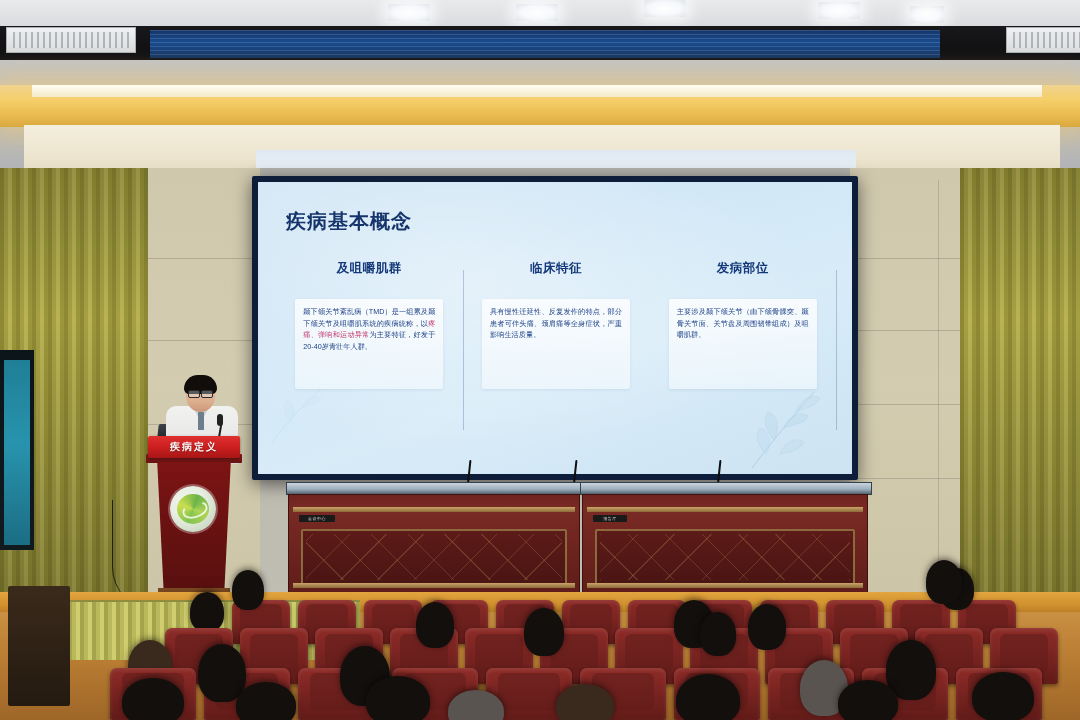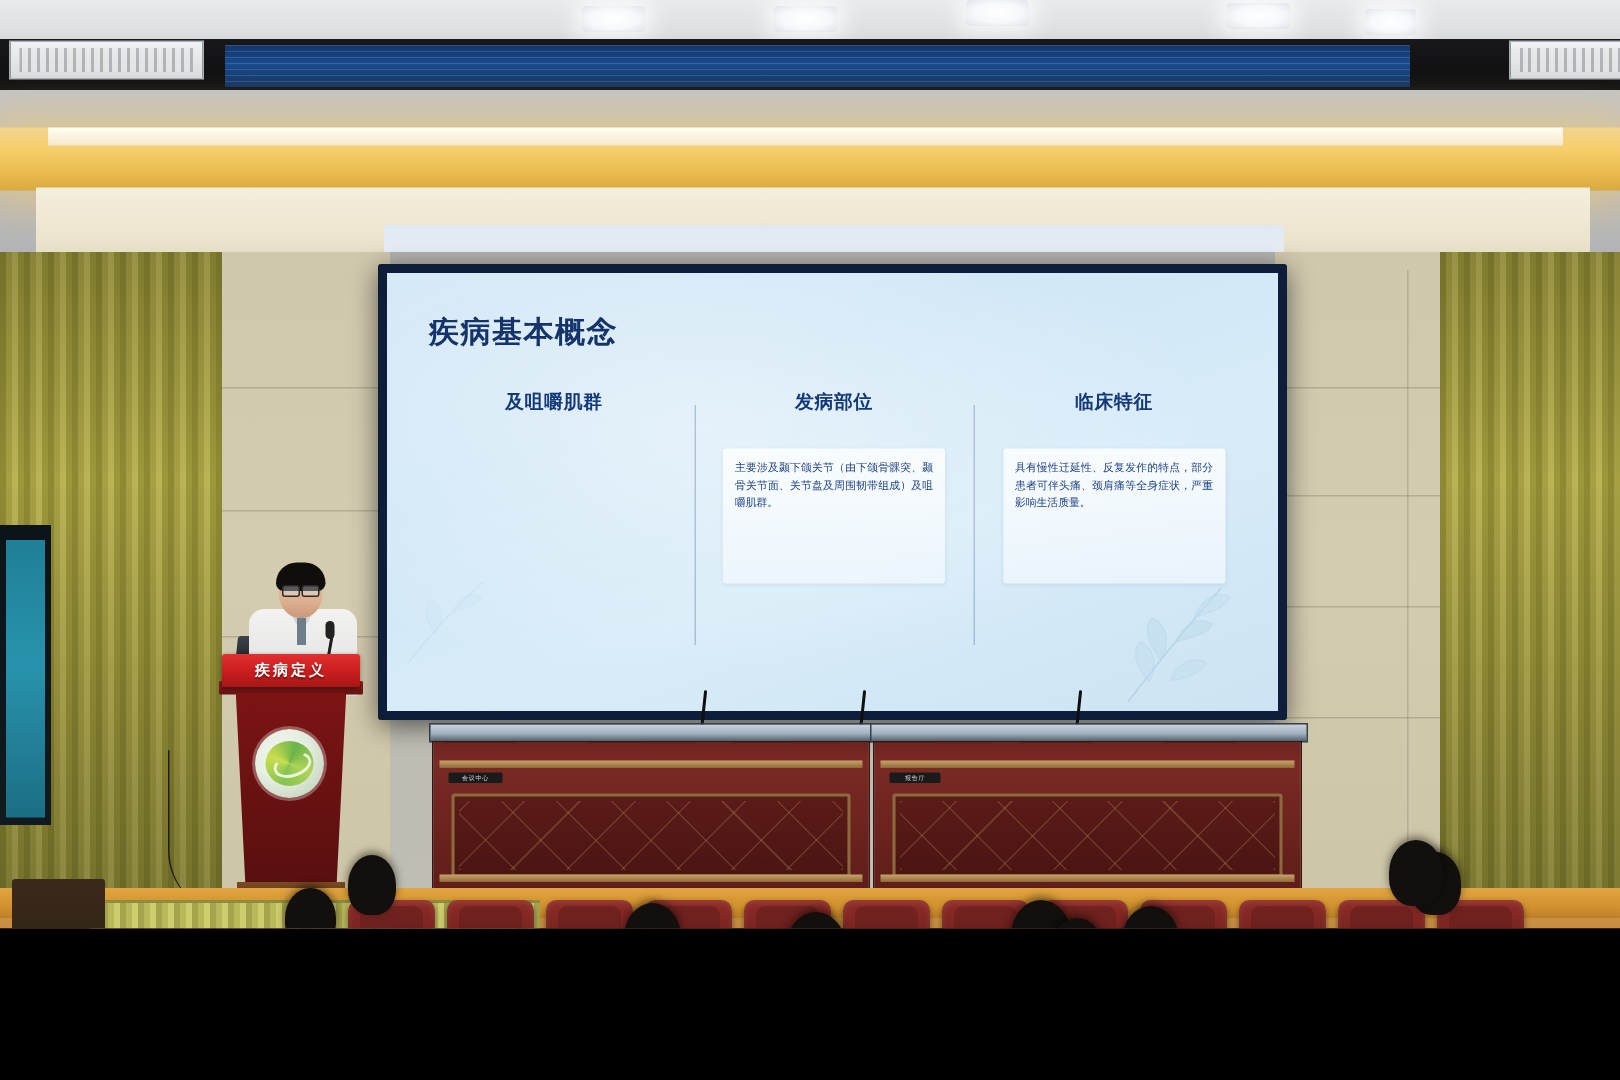--- a/index.html
+++ b/index.html
@@ -1,19 +1,19 @@
 <!DOCTYPE html>
 <html><head>
 <meta charset="utf-8">
 <style>
   html,body{margin:0;padding:0;background:#000;}
   body{font-family:"Liberation Sans","DejaVu Sans",sans-serif;}
 
   #stage{
-    position:relative;width:1080px;height:619px;overflow:hidden;
+    position:relative;width:1080px;height:720px;overflow:hidden;
     background:#1a1512;
   }
 
   
   .ceiling-white{position:absolute;left:0;top:0;width:1080px;height:40px;
     background:linear-gradient(180deg,#e9eaec 0%,#dcdee1 55%,#c9ccd0 100%);}
   .downlight{position:absolute;top:4px;width:42px;height:17px;border-radius:3px;
     background:radial-gradient(ellipse at center,#ffffff 0%,#f6f8fb 55%,#dfe3e8 100%);
     box-shadow:0 0 14px 5px rgba(255,255,255,.75);}
 
@@ -283,32 +283,35 @@
         <path d="M26 42 C20 34 18 26 23 20 C31 24 32 34 26 42Z" fill="#b4d5e9" opacity=".5"></path>
         <path d="M38 28 C46 25 54 24 57 18 C49 13 41 20 38 28Z" fill="#b4d5e9" opacity=".5"></path>
       </g>
     </svg>
 
     <div class="slide-title">疾病基本概念</div>
 
     <div class="cols">
       <div class="col">
         <div class="col-head">及咀嚼肌群</div>
+        <div class="card">
+          <span>颞下颌关节紊乱病（TMD）是一组累及颞下颌关节及咀嚼肌系统的疾病统称，以</span><span class="hl">疼痛、弹响和运动异常</span><span>为主要特征，好发于20-40岁青壮年人群。</span>
+        </div>
         <div class="col-divider" style="right:-1px;"></div>
+      </div>
+
+      <div class="col">
+        <div class="col-head">临床特征</div>
+        <div class="card">具有慢性迁延性、反复发作的特点，部分患者可伴头痛、颈肩痛等全身症状，严重影响生活质量。</div>
       </div>
 
       <div class="col">
         <div class="col-head">发病部位</div>
         <div class="card">主要涉及颞下颌关节（由下颌骨髁突、颞骨关节面、关节盘及周围韧带组成）及咀嚼肌群。</div>
         <div class="col-divider" style="right:-1px;"></div>
-      </div>
-
-      <div class="col">
-        <div class="col-head">临床特征</div>
-        <div class="card">具有慢性迁延性、反复发作的特点，部分患者可伴头痛、颈肩痛等全身症状，严重影响生活质量。</div>
       </div>
     </div>
   </div>
 
   <div class="laptop"></div>
   <div class="spk-body"></div>
   <div class="spk-collar"></div>
   <div class="spk-tie"></div>
   <div class="spk-head"></div>
   <div class="spk-hair"></div>

